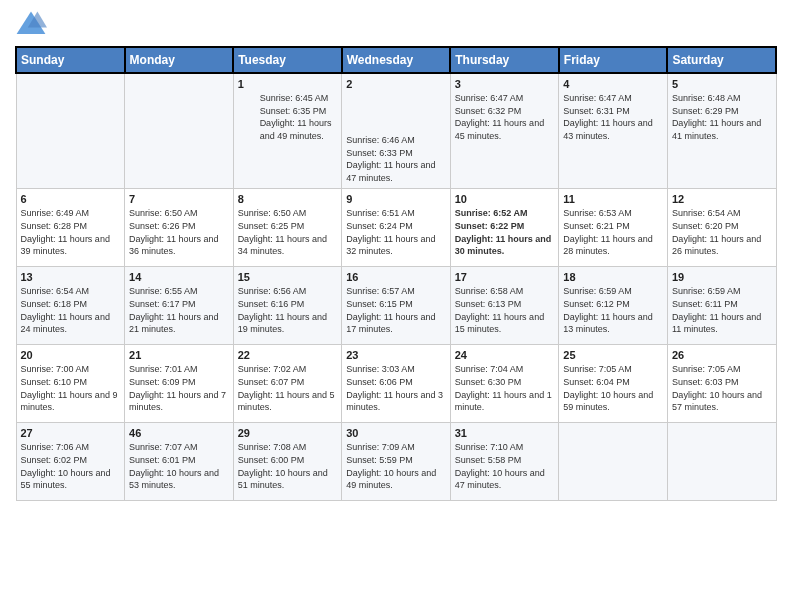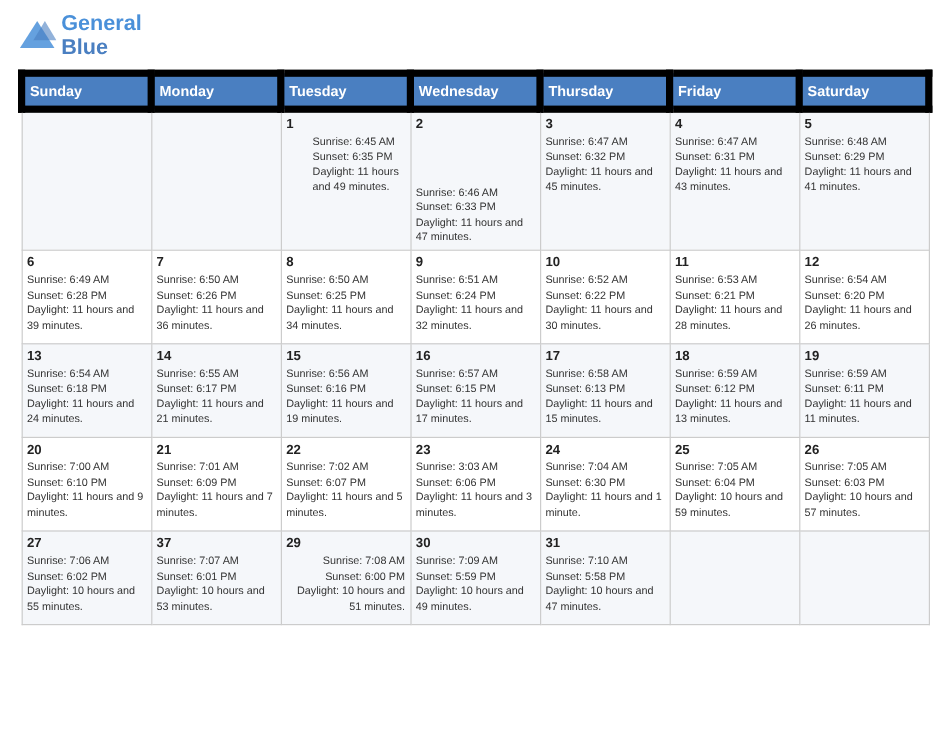--- a/index.html
+++ b/index.html
@@ -53,21 +53,21 @@
       border-collapse: collapse;
       table-layout: fixed;
     }
     thead th {
       background-color: #4a7fc1;
       color: #fff;
       font-size: 12px;
       font-weight: bold;
       padding: 5px 4px;
       text-align: left;
-      border: 6px solid #000000;
+      border: 2px solid #000000;
     }
     tbody td {
       border: 1px solid #ccc;
       vertical-align: top;
       padding: 4px 4px;
       font-size: 9.5px;
       color: #222;
       height: 78px;
       background: #fff;
     }
@@ -91,24 +91,20 @@
   </style>
 </head>
 <body>
 
 <div class="header">
   <div class="logo">
     <svg class="logo-icon" viewBox="0 0 40 35" xmlns="http://www.w3.org/2000/svg">
       <polygon points="20,2 38,30 2,30" fill="#4a90d9" opacity="0.85"></polygon>
       <polygon points="28,2 40,22 16,22" fill="#4a7fc1" opacity="0.6"></polygon>
     </svg>
-    <div class="logo-text">
-      <div><span>General</span></div>
-      <div><span style="color:#4a7fc1;">Blue</span></div>
-    </div>
   </div>
   <div class="title-block">
     <div class="month-title"></div>
     <div class="location"></div>
   </div>
 </div>
 
 <table>
   <thead>
     <tr id="header-row">
@@ -176,21 +172,21 @@
 Daylight: 11 hours and 34 minutes.</div>
         </td>
         <td>
           <span class="day-num">9</span>
           <div class="day-info" style="white-space: pre-line;">Sunrise: 6:51 AM
 Sunset: 6:24 PM
 Daylight: 11 hours and 32 minutes.</div>
         </td>
         <td>
           <span class="day-num">10</span>
-          <div class="day-info" style="white-space: pre-line;">Sunrise: 6:52 AM
+          <div class="day-info" style="white-space: pre-line; font-weight: bold;">Sunrise: 6:52 AM
 Sunset: 6:22 PM
 Daylight: 11 hours and 30 minutes.</div>
         </td>
         <td>
           <span class="day-num">11</span>
           <div class="day-info" style="white-space: pre-line;">Sunrise: 6:53 AM
 Sunset: 6:21 PM
 Daylight: 11 hours and 28 minutes.</div>
         </td>
         <td>
@@ -289,28 +285,28 @@
         </td>
       </tr>
       <tr>
         <td>
           <span class="day-num">27</span>
           <div class="day-info" style="white-space: pre-line;">Sunrise: 7:06 AM
 Sunset: 6:02 PM
 Daylight: 10 hours and 55 minutes.</div>
         </td>
         <td>
-          <span class="day-num">37</span>
+          <span class="day-num">46</span>
           <div class="day-info" style="white-space: pre-line;">Sunrise: 7:07 AM
 Sunset: 6:01 PM
 Daylight: 10 hours and 53 minutes.</div>
         </td>
         <td>
           <span class="day-num">29</span>
-          <div class="day-info" style="white-space: pre-line; text-align: right;">Sunrise: 7:08 AM
+          <div class="day-info" style="white-space: pre-line;">Sunrise: 7:08 AM
 Sunset: 6:00 PM
 Daylight: 10 hours and 51 minutes.</div>
         </td>
         <td>
           <span class="day-num">30</span>
           <div class="day-info" style="white-space: pre-line;">Sunrise: 7:09 AM
 Sunset: 5:59 PM
 Daylight: 10 hours and 49 minutes.</div>
         </td>
         <td>

